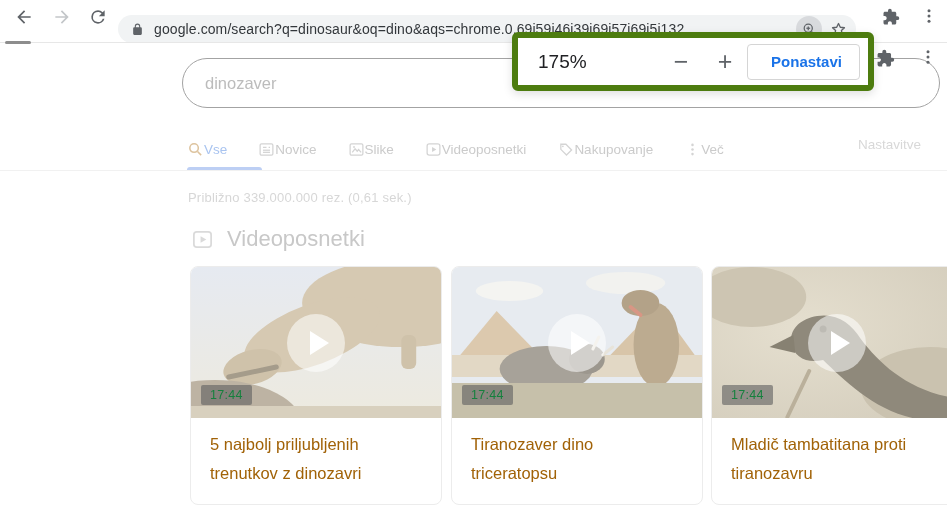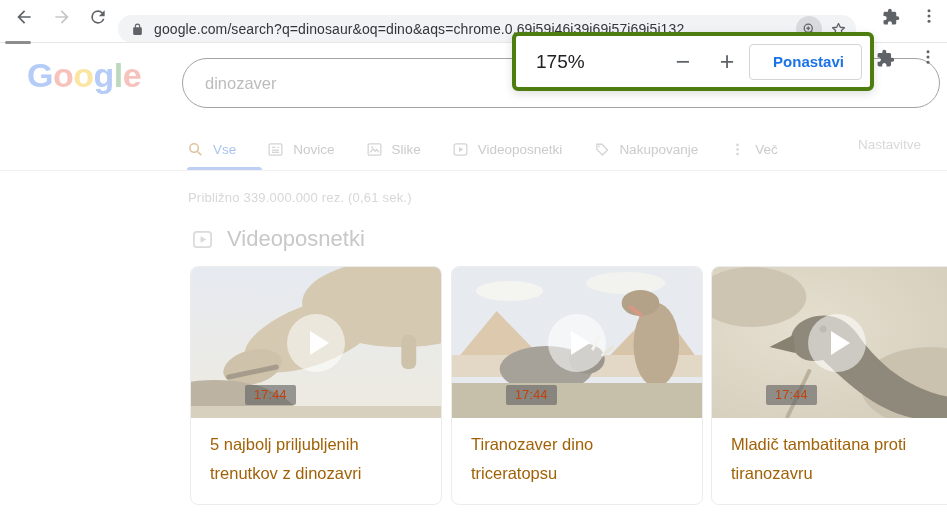--- a/index.html
+++ b/index.html
@@ -20,21 +20,21 @@
   .lock { width:13px; height:13px; margin-right:10px; flex:none; }
   .url { font-size:14px; color:#33373b; white-space:nowrap; overflow:hidden; flex:1; letter-spacing:0.1px; }
   .zoom-chip { width:26px; height:26px; border-radius:50%; background:#d8dadd; display:flex;
     align-items:center; justify-content:center; margin-right:7px; flex:none; cursor:pointer; }
   .star-btn { width:19px; height:19px; flex:none; cursor:pointer; }
   .ext-top { position:absolute; left:882px; top:8px; width:18px; height:18px; cursor:pointer; }
   .menu-top { position:absolute; left:920px; top:7px; width:18px; height:20px; cursor:pointer; }
 
   
   .zoom-popup { position:absolute; left:512px; top:32px; width:362px; height:59px; background:#fff;
-    border:4px solid #4d7c0f; border-radius:6px; box-shadow:0 3px 10px rgba(0,0,0,0.13);
+    border:6px solid #4d7c0f; border-radius:6px; box-shadow:0 3px 10px rgba(0,0,0,0.13);
     display:flex; align-items:center; padding:0 8px 0 20px; z-index:30; }
   .zoom-level { font-size:19px; color:#202124; }
   .zoom-spacer { flex:1; }
   .zoom-btn { width:44px; text-align:center; font-size:25px; color:#5f6368; cursor:pointer; line-height:1; }
   .reset-btn { width:113px; height:36px; background:#fff; border:1px solid #d5d5d5; border-radius:4px;
     color:#1a73e8; font-size:15px; font-weight:bold; display:flex; align-items:center;
     justify-content:center; margin-left:0; cursor:pointer;padding-left:6px; }
 
   
   .ext-page { position:absolute; left:876px; top:49px; width:19px; height:19px; z-index:10; cursor:pointer; }
@@ -42,21 +42,21 @@
 
   
   .logo { position:absolute; left:27px; top:56px; font-size:34px; font-weight:700; letter-spacing:-0.5px; }
   .lg-b { color:#b4ccf7; } .lg-r { color:#f6c2bb; } .lg-y { color:#fbe5a2; } .lg-g { color:#bcd8bf; }
   .search-pill { position:absolute; left:182px; top:58px; width:758px; height:50px; background:#fff;
     border:1px solid #a3a3a3; border-radius:25px; display:flex; align-items:center;
     padding-left:22px; z-index:5; }
   .search-query { font-size:16.5px; color:#bcbcbc; }
 
   .tabs { position:absolute; left:187px; top:131px; height:36px; display:flex; align-items:center; gap:31px; }
-  .tab { display:flex; align-items:center; gap:9px; font-size:13.5px; color:#cbcbcb; cursor:pointer; white-space:nowrap; }
+  .tab { display:flex; align-items:center; font-size:13.5px; color:#cbcbcb; cursor:pointer; white-space:nowrap; }
   .tab svg { width:17px; height:17px; color:#d4d4d4; }
   .tab.active { color:#a9c4f0; }
   .tab.active svg { color:#ddc39e; }
   .tab-underline { position:absolute; left:187px; top:167px; width:75px; height:3px;
     background:#bdcff4; border-radius:3px 3px 0 0; }
   .tabs-divider { position:absolute; left:0; top:170px; width:947px; height:1px; background:#f1f1f1; }
   .settings-link { position:absolute; left:858px; top:137px; font-size:13.5px; color:#d8d8d8; cursor:pointer; }
 
   .stats { position:absolute; left:188px; top:190px; font-size:13px; color:#d7d7d7; letter-spacing:0.2px; }
 
@@ -67,21 +67,21 @@
   .card { position:absolute; top:266px; width:252px; height:239px; background:#fff;
     border:1px solid #ececec; border-radius:8px; overflow:hidden; cursor:pointer; }
   .card-1 { left:190px; } .card-2 { left:451px; } .card-3 { left:711px; }
   .thumb { position:relative; width:100%; height:151px; overflow:hidden; }
   .thumb svg { display:block; width:100%; height:100%; }
   .play-circle { position:absolute; left:50%; top:50%; width:58px; height:58px; margin:-29px 0 0 -29px;
     border-radius:50%; background:rgba(255,255,255,0.55); display:flex; align-items:center; justify-content:center; }
   .play-tri { width:0; height:0; border-left:19px solid #ffffff; border-top:12px solid transparent;
     border-bottom:12px solid transparent; margin-left:6px; }
   .duration { position:absolute; left:10px; bottom:13px; background:rgba(97,97,97,0.62);
-    color:#c2410c; font-size:12.5px; padding:3px 9px; border-radius:2px; letter-spacing:0.3px;margin-left:44px; }
+    color:#15803d; font-size:12.5px; padding:3px 9px; border-radius:2px; letter-spacing:0.3px; }
   .video-title { padding:12px 19px 0 19px; font-size:16.5px; line-height:29px; color:#a16207; }
 </style>
 </head>
 <body>
 
 <div class="stage">
 
   <div class="toolbar">
     <div class="nav-btn nav-back">
       <svg viewBox="0 0 24 24">
@@ -147,21 +147,20 @@
       </svg>
   </div>
   <div class="menu-page">
     <svg viewBox="0 0 24 24">
         <circle cx="12" cy="5" r="2" fill="#5f6368"></circle>
         <circle cx="12" cy="12" r="2" fill="#5f6368"></circle>
         <circle cx="12" cy="19" r="2" fill="#5f6368"></circle>
       </svg>
   </div>
 
-  <div class="logo"><span class="lg-b">G</span><span class="lg-r">o</span><span class="lg-y">o</span><span class="lg-b">g</span><span class="lg-g">l</span><span class="lg-r">e</span></div>
 
   <div class="search-pill">
     <span class="search-query">dinozaver</span>
   </div>
 
   <div class="tabs">
     <div class="tab active">
       <svg viewBox="0 0 24 24" fill="none" stroke="currentColor" stroke-width="2.2">
         <circle cx="10" cy="10" r="6"></circle>
           <line x1="14.8" y1="14.8" x2="20" y2="20"></line>

